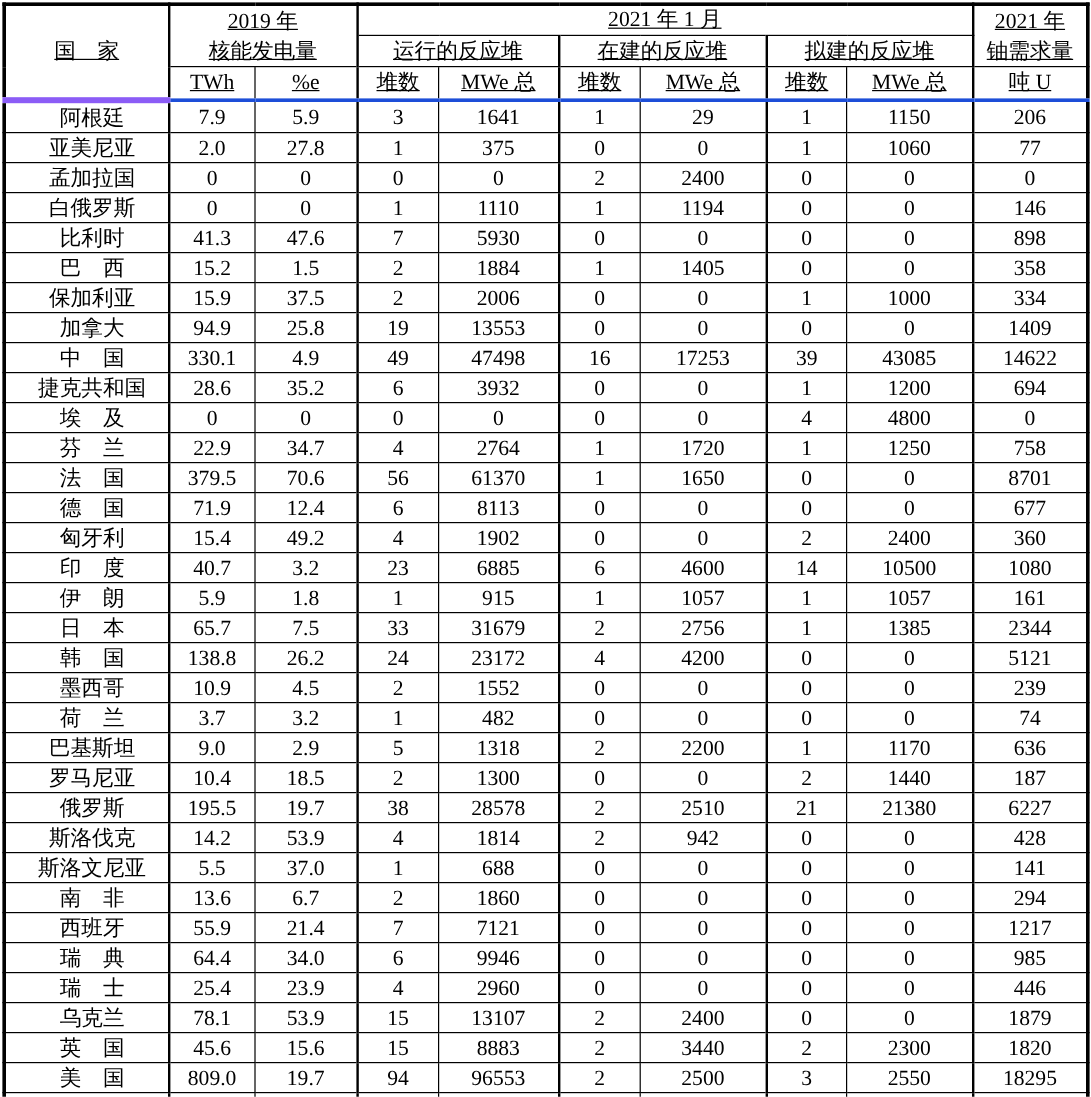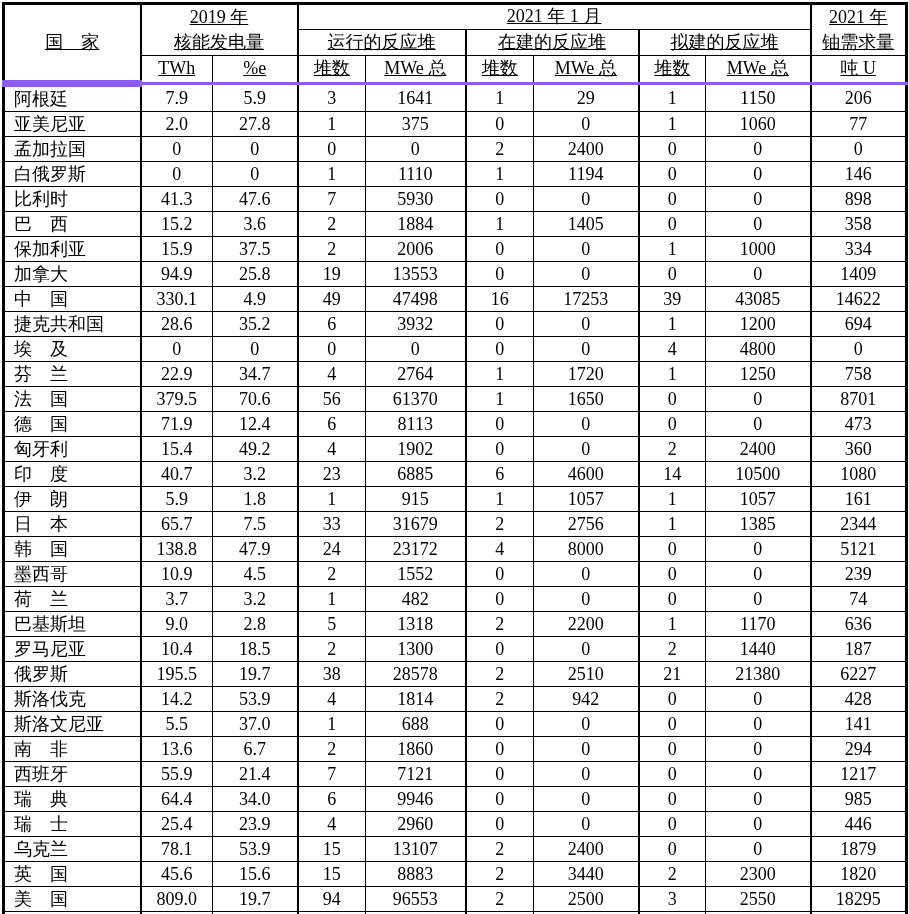--- a/index.html
+++ b/index.html
@@ -19,25 +19,25 @@
   }
   th, td {
     border: 1px solid #000;
     font-weight: normal;
     text-align: center;
     padding: 0;
     white-space: nowrap;
     overflow: hidden;
   }
   thead th { height: 26px; line-height: 1.3; text-decoration: underline; }
-  tr.h3 th { height: 28px; border-bottom: 3px solid #8b5cf6; }
-  th.hbot { border-bottom: 7px solid #8b5cf6; }
+  tr.h3 th { height: 28px; border-bottom: 3px solid #1d4ed8; }
+  th.hbot { border-bottom: 5px solid #8b5cf6; }
   tbody td { height: 23px; }
   .gb { border-left: 2px solid #000; }
-  td.c-country { text-align: left; padding-left: 9px; }
+  td.c-country { text-align: center; padding-left: 9px; }
   .two-line span { display: block; line-height: 25px; }
 </style>
 </head>
 <body>
 
 <table class="tbl">
   <colgroup>
     <col style="width:137px">
     <col style="width:72px">
     <col style="width:85px">
@@ -136,21 +136,21 @@
         <td>5930</td>
         <td class="gb">0</td>
         <td>0</td>
         <td class="gb">0</td>
         <td>0</td>
         <td class="gb">898</td>
       </tr>
       <tr>
         <td class="c-country">巴　西</td>
         <td class="gb">15.2</td>
-        <td>3.6</td>
+        <td>1.5</td>
         <td class="gb">2</td>
         <td>1884</td>
         <td class="gb">1</td>
         <td>1405</td>
         <td class="gb">0</td>
         <td>0</td>
         <td class="gb">358</td>
       </tr>
       <tr>
         <td class="c-country">保加利亚</td>
@@ -239,21 +239,21 @@
       <tr>
         <td class="c-country">德　国</td>
         <td class="gb">71.9</td>
         <td>12.4</td>
         <td class="gb">6</td>
         <td>8113</td>
         <td class="gb">0</td>
         <td>0</td>
         <td class="gb">0</td>
         <td>0</td>
-        <td class="gb">473</td>
+        <td class="gb">677</td>
       </tr>
       <tr>
         <td class="c-country">匈牙利</td>
         <td class="gb">15.4</td>
         <td>49.2</td>
         <td class="gb">4</td>
         <td>1902</td>
         <td class="gb">0</td>
         <td>0</td>
         <td class="gb">2</td>
@@ -292,25 +292,25 @@
         <td>31679</td>
         <td class="gb">2</td>
         <td>2756</td>
         <td class="gb">1</td>
         <td>1385</td>
         <td class="gb">2344</td>
       </tr>
       <tr>
         <td class="c-country">韩　国</td>
         <td class="gb">138.8</td>
-        <td>47.9</td>
+        <td>26.2</td>
         <td class="gb">24</td>
         <td>23172</td>
         <td class="gb">4</td>
-        <td>8000</td>
+        <td>4200</td>
         <td class="gb">0</td>
         <td>0</td>
         <td class="gb">5121</td>
       </tr>
       <tr>
         <td class="c-country">墨西哥</td>
         <td class="gb">10.9</td>
         <td>4.5</td>
         <td class="gb">2</td>
         <td>1552</td>
@@ -328,21 +328,21 @@
         <td>482</td>
         <td class="gb">0</td>
         <td>0</td>
         <td class="gb">0</td>
         <td>0</td>
         <td class="gb">74</td>
       </tr>
       <tr>
         <td class="c-country">巴基斯坦</td>
         <td class="gb">9.0</td>
-        <td>2.8</td>
+        <td>2.9</td>
         <td class="gb">5</td>
         <td>1318</td>
         <td class="gb">2</td>
         <td>2200</td>
         <td class="gb">1</td>
         <td>1170</td>
         <td class="gb">636</td>
       </tr>
       <tr>
         <td class="c-country">罗马尼亚</td>

